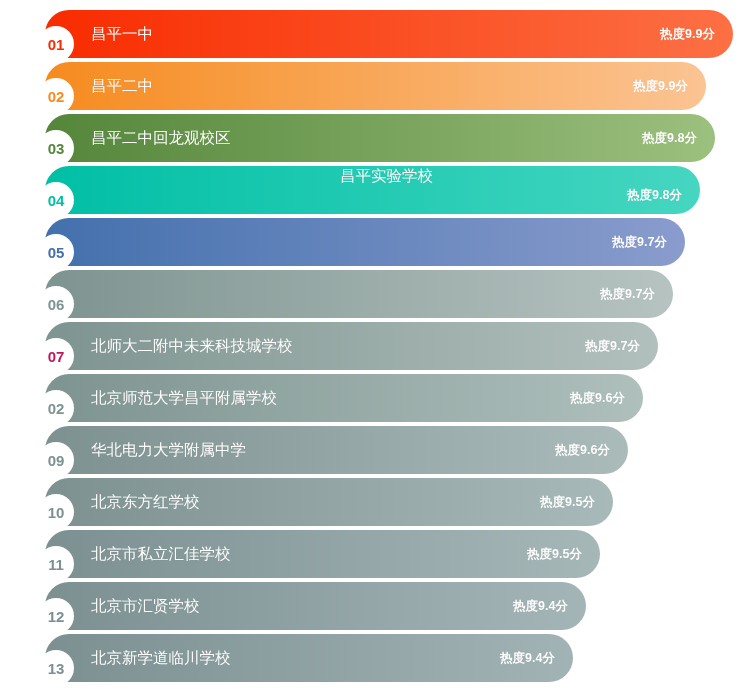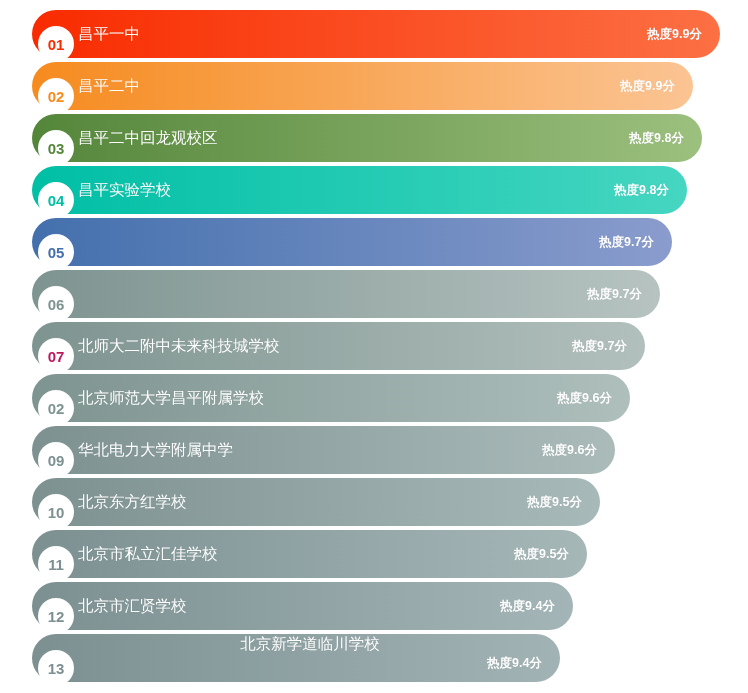--- a/index.html
+++ b/index.html
@@ -24,21 +24,21 @@
   }
 
   .rank-row {
     position: relative;
     height: 48px;
     margin-bottom: 4px;
   }
 
   .rank-bar {
     position: absolute;
-    left: 32px;
+    left: 45px;
     top: 0;
     height: 48px;
     border-radius: 24px;
     display: flex;
     align-items: center;
     box-sizing: border-box;
     padding-left: 46px;
     padding-right: 18px;
   }
 
@@ -97,21 +97,21 @@
       <div class="rank-badge" style="color: rgb(246, 139, 31);">02</div>
     </div>
     <div class="rank-row">
       <div class="rank-bar" style="width: 670px; background: linear-gradient(to right, rgb(84, 134, 58) 0%, rgb(156, 192, 126) 100%);">
         <span class="rank-name">昌平二中回龙观校区</span>
         <span class="rank-score">热度9.8分</span>
       </div>
       <div class="rank-badge" style="color: rgb(84, 134, 58);">03</div>
     </div>
     <div class="rank-row">
-      <div class="rank-bar" style="width: 655px; background: linear-gradient(to right, rgb(0, 191, 165) 0%, rgb(70, 214, 193) 100%);">
+      <div class="rank-bar" style="width: 655px; background: linear-gradient(to right, rgb(0, 191, 165) 0%, rgb(70, 214, 193) 100%); flex-direction: column;">
         <span class="rank-name">昌平实验学校</span>
         <span class="rank-score">热度9.8分</span>
       </div>
       <div class="rank-badge" style="color: rgb(0, 191, 165);">04</div>
     </div>
     <div class="rank-row">
       <div class="rank-bar" style="width: 640px; background: linear-gradient(to right, rgb(67, 112, 173) 0%, rgb(138, 156, 205) 100%);">
         <span class="rank-score">热度9.7分</span>
       </div>
       <div class="rank-badge" style="color: rgb(67, 112, 173);">05</div>
@@ -158,19 +158,19 @@
       <div class="rank-badge" style="color: rgb(124, 144, 145);">11</div>
     </div>
     <div class="rank-row">
       <div class="rank-bar" style="width: 541px; background: linear-gradient(to right, rgb(124, 144, 145) 0%, rgb(164, 181, 183) 100%);">
         <span class="rank-name">北京市汇贤学校</span>
         <span class="rank-score">热度9.4分</span>
       </div>
       <div class="rank-badge" style="color: rgb(124, 144, 145);">12</div>
     </div>
     <div class="rank-row">
-      <div class="rank-bar" style="width: 528px; background: linear-gradient(to right, rgb(124, 144, 145) 0%, rgb(162, 179, 181) 100%); flex-direction: column;">
+      <div class="rank-bar" style="width: 528px; background: linear-gradient(to right, rgb(124, 144, 145) 0%, rgb(162, 179, 181) 100%);">
         <span class="rank-name">北京新学道临川学校</span>
         <span class="rank-score">热度9.4分</span>
       </div>
       <div class="rank-badge" style="color: rgb(124, 144, 145);">13</div>
     </div>
   </div>
 
 </body></html>

